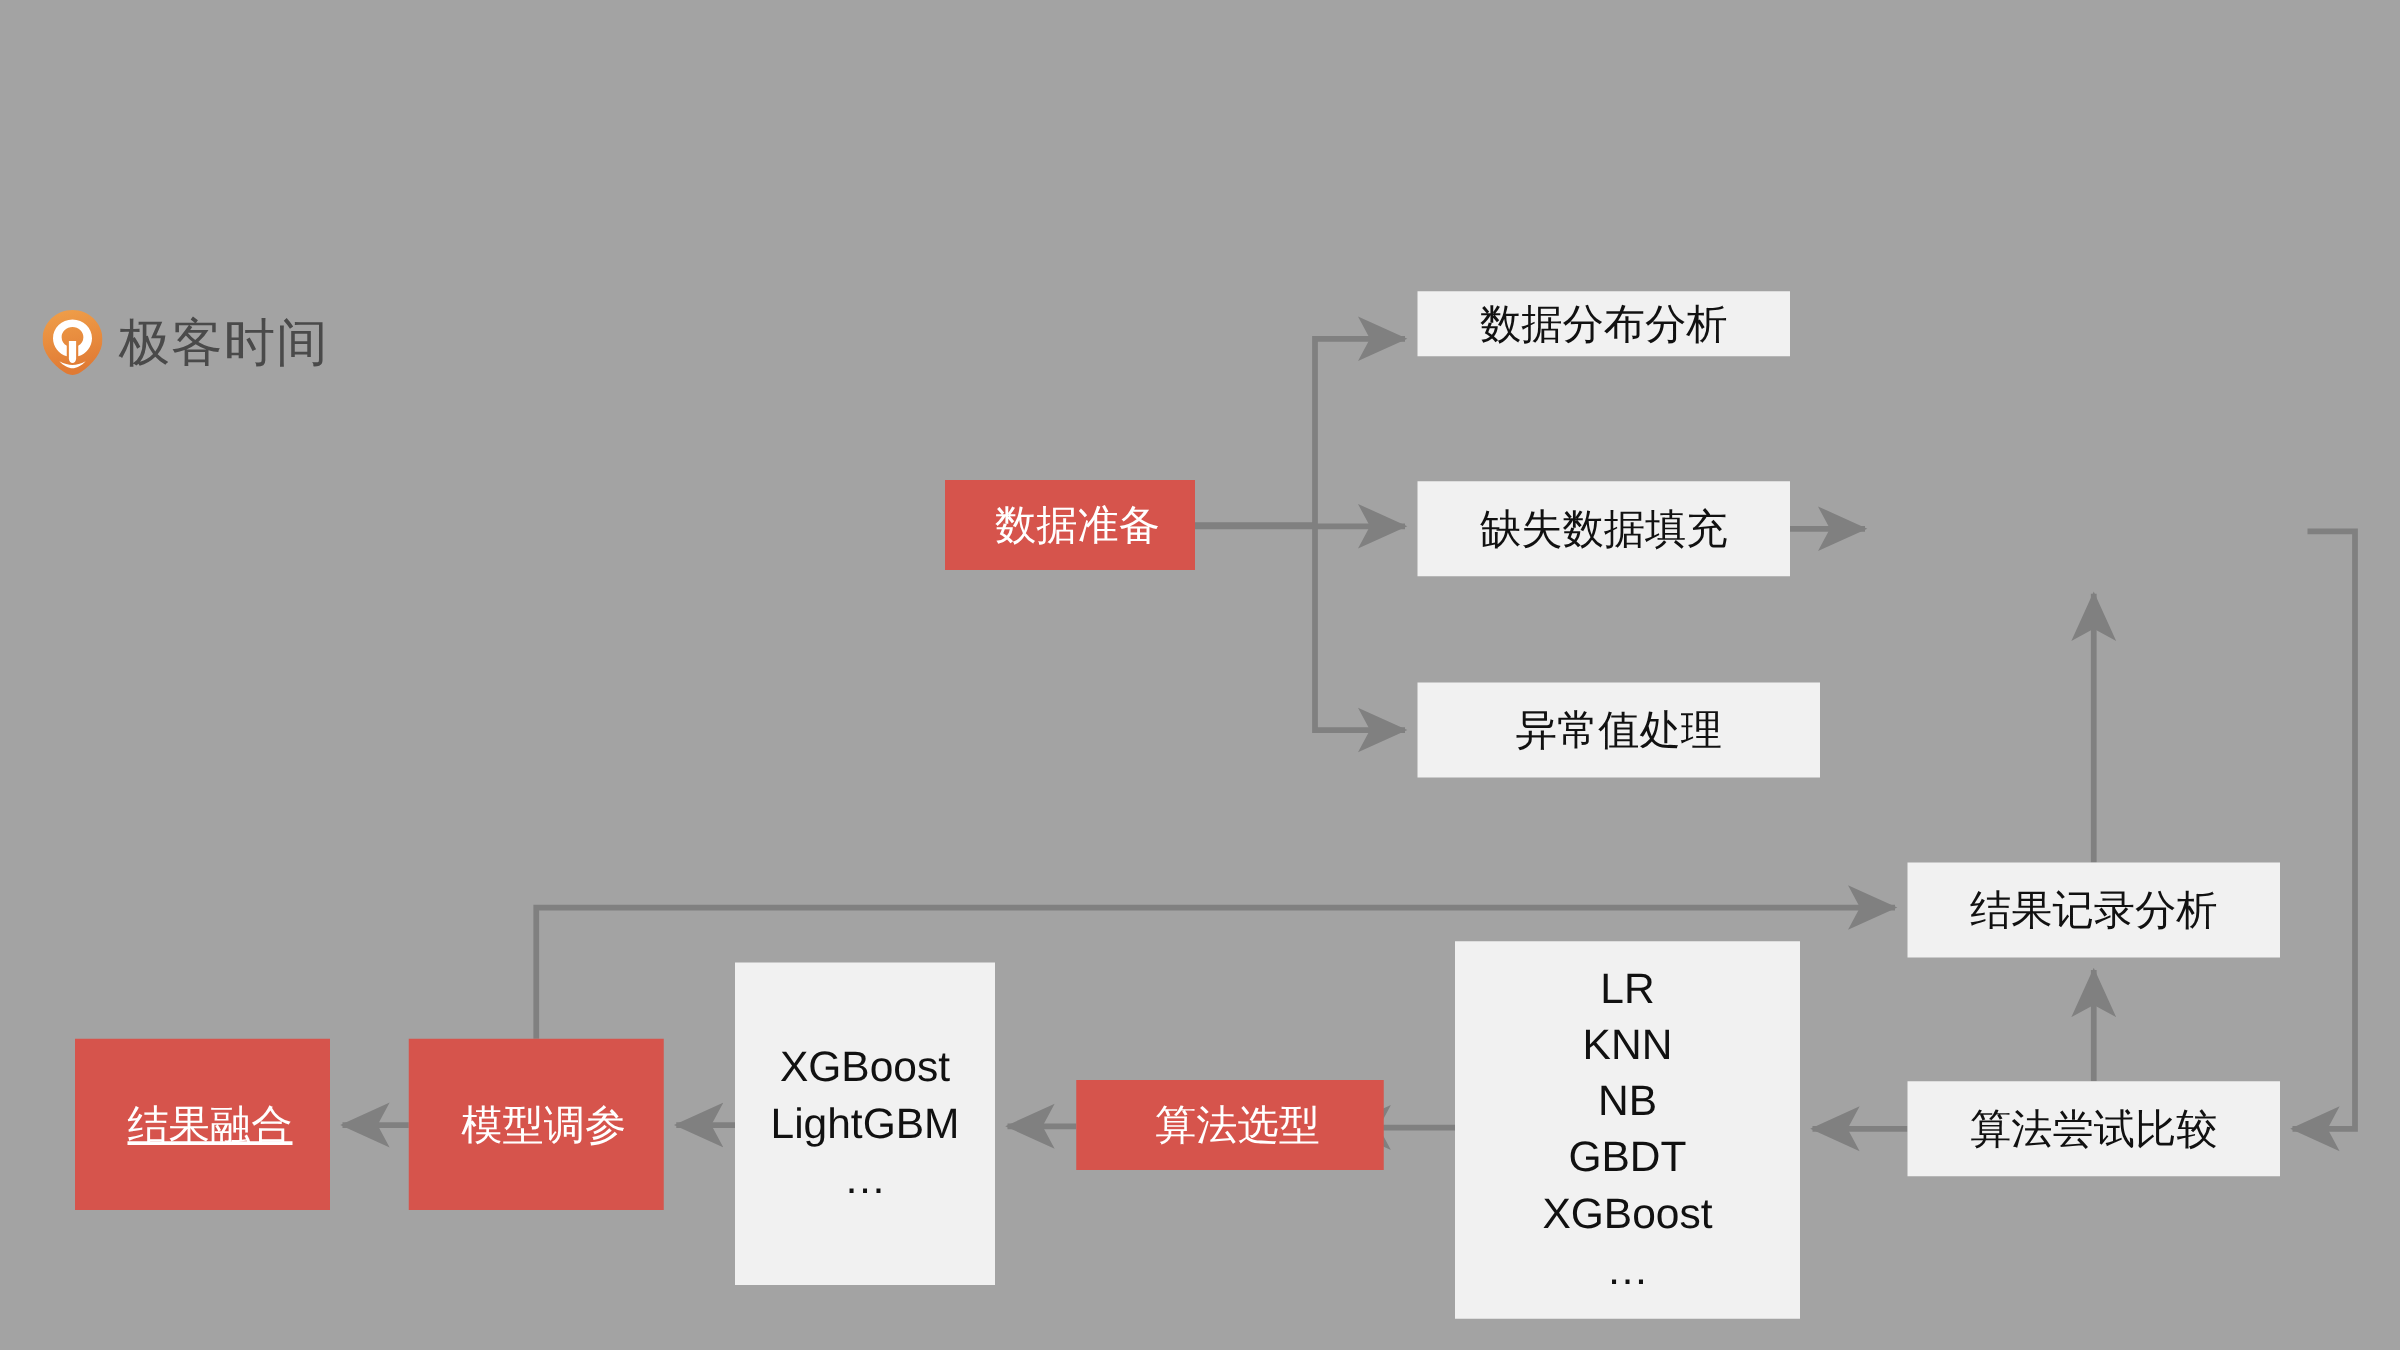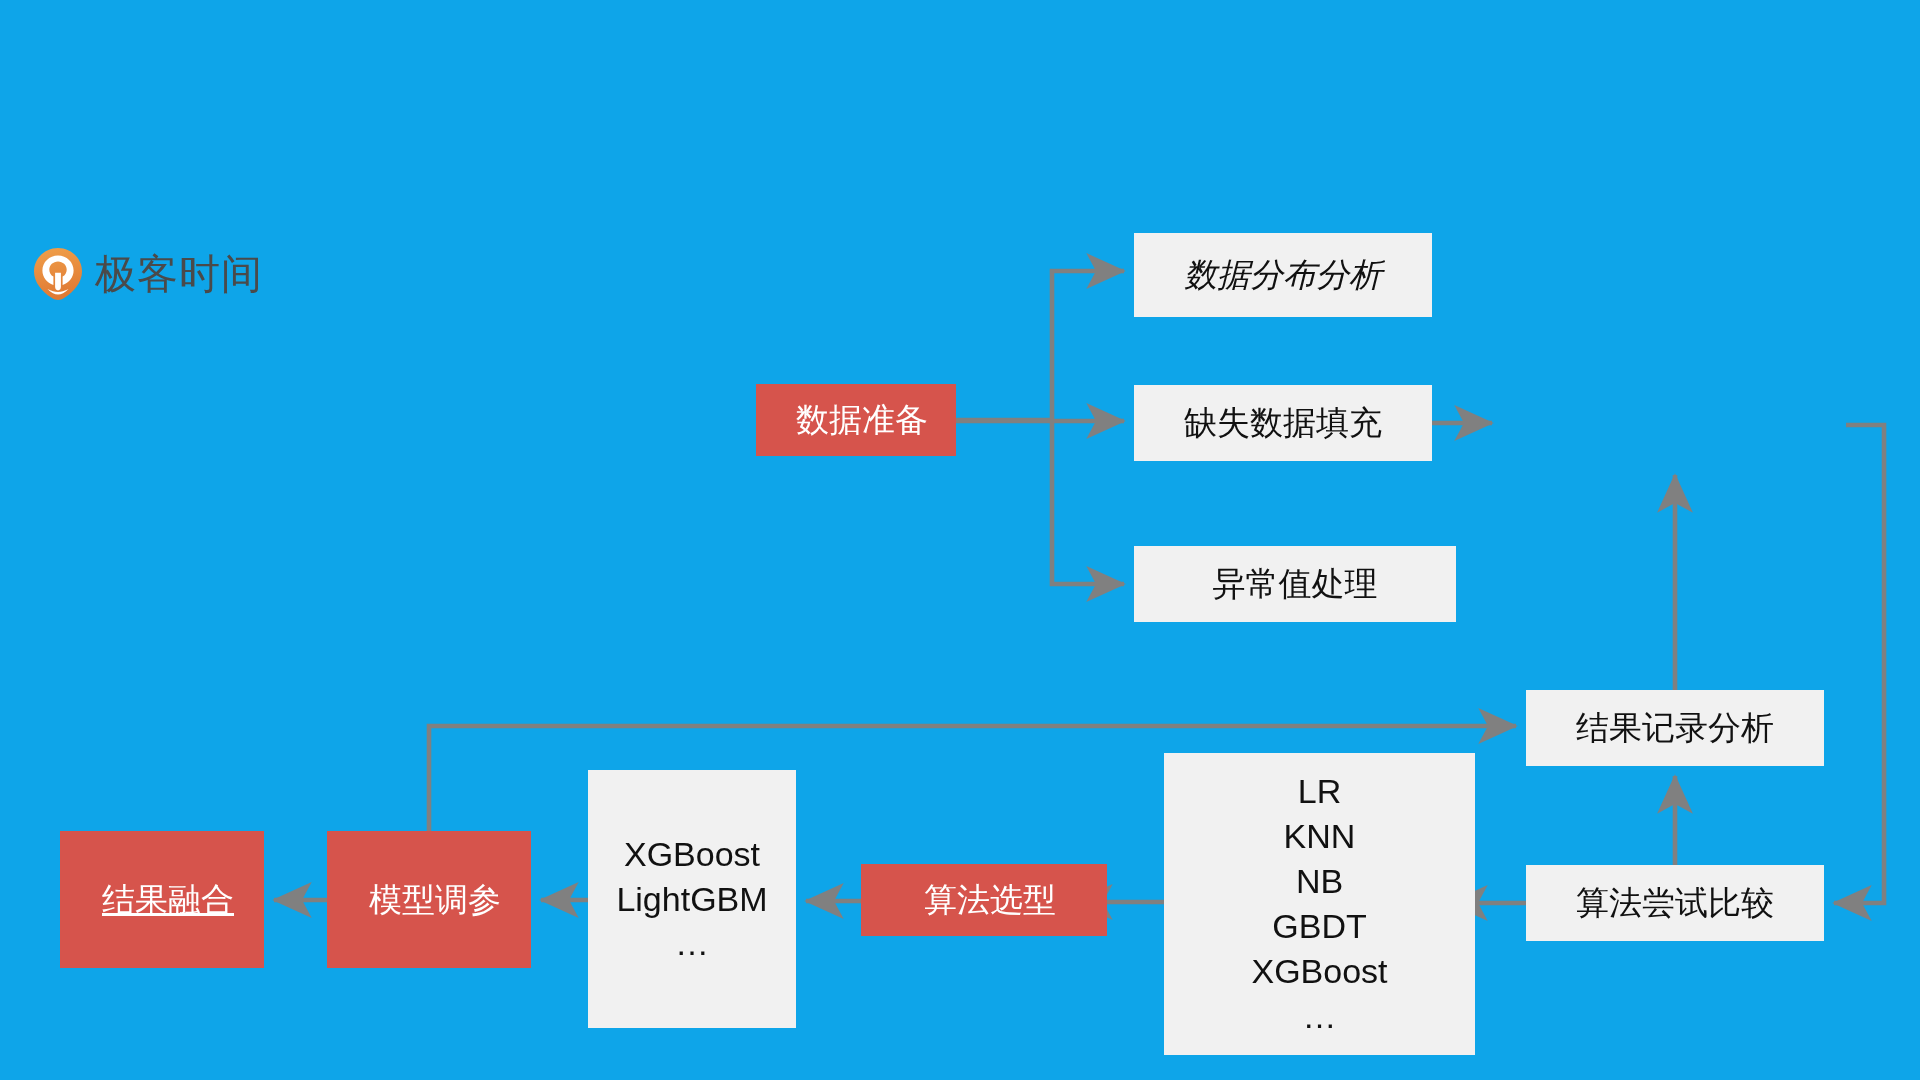--- a/index.html
+++ b/index.html
@@ -4,21 +4,21 @@
 <style>
   html, body {
     margin: 0;
     padding: 0;
     background: #ffffff;
   }
   #canvas {
     position: relative;
     width: 1920px;
     height: 1080px;
-    background: #0ea5e9;
+    background: #a3a3a3;
     font-family: "Liberation Sans", "DejaVu Sans", sans-serif;
     overflow: hidden;
   }
 
   
   #logo {
     position: absolute;
     left: 34px;
     top: 248px;
     display: flex;
@@ -122,26 +122,26 @@
 
       <path d="M588,900 L541,900"></path>
 
       <path d="M327,900 L274,900"></path>
 
       <path d="M429,831 L429,726 L1516,726"></path>
     </g>
   </svg>
 
   <div class="node red fs-cjk" style="left:756px;  top:384px; width:200px; height:72px;"><span class="label">数据准备</span></div>
-  <div class="node grey fs-cjk" style="left:1134px; top:233px; width:298px; height:84px;font-style:italic;"><span class="label">数据分布分析</span></div>
+  <div class="node grey fs-cjk" style="left:1134px; top:233px; width:298px; height:52px;"><span class="label">数据分布分析</span></div>
   <div class="node grey fs-cjk" style="left:1134px; top:385px; width:298px; height:76px;"><span class="label">缺失数据填充</span></div>
   <div class="node grey fs-cjk" style="left:1134px; top:546px; width:322px; height:76px;"><span class="label">异常值处理</span></div>
   <div class="node grey fs-cjk" style="left:1526px; top:690px; width:298px; height:76px;"><span class="label">结果记录分析</span></div>
   <div class="node grey fs-cjk" style="left:1526px; top:865px; width:298px; height:76px;"><span class="label">算法尝试比较</span></div>
-  <div class="node grey fs-lat" style="left:1164px; top:753px; width:311px; height:302px;"><span class="label">LR
+  <div class="node grey fs-lat" style="left:1164px; top:753px; width:276px; height:302px;"><span class="label">LR
 KNN
 NB
 GBDT
 XGBoost
 …</span></div>
   <div class="node red fs-cjk" style="left:861px;  top:864px; width:246px; height:72px;"><span class="label">算法选型</span></div>
   <div class="node grey fs-lat" style="left:588px;  top:770px; width:208px; height:258px;"><span class="label">XGBoost
 LightGBM
 …</span></div>
   <div class="node red fs-cjk" style="left:327px;  top:831px; width:204px; height:137px;"><span class="label">模型调参</span></div>

